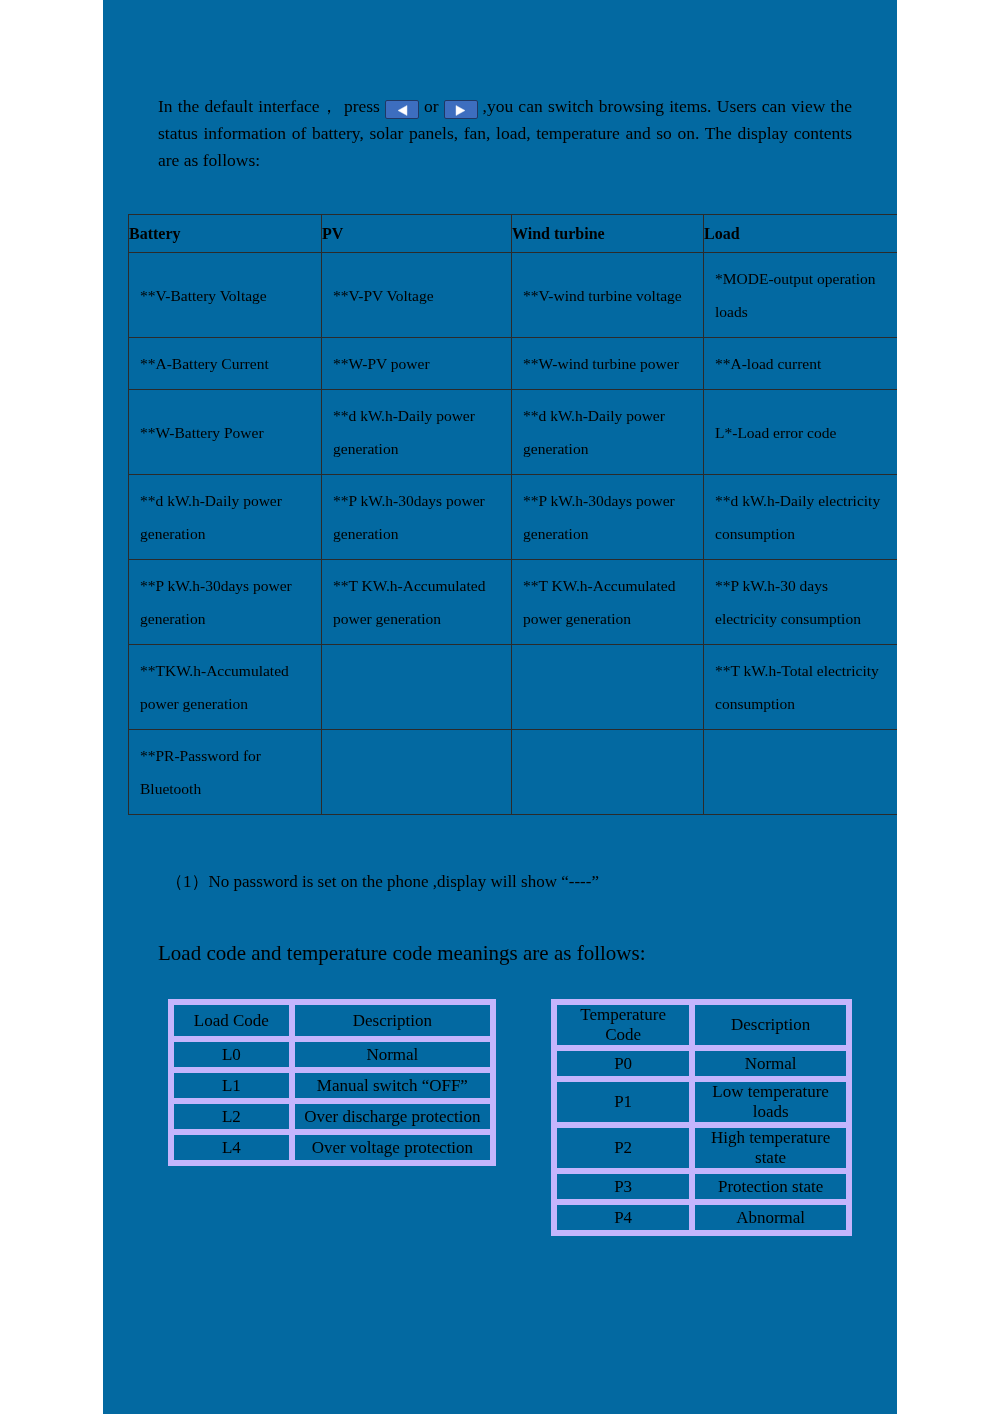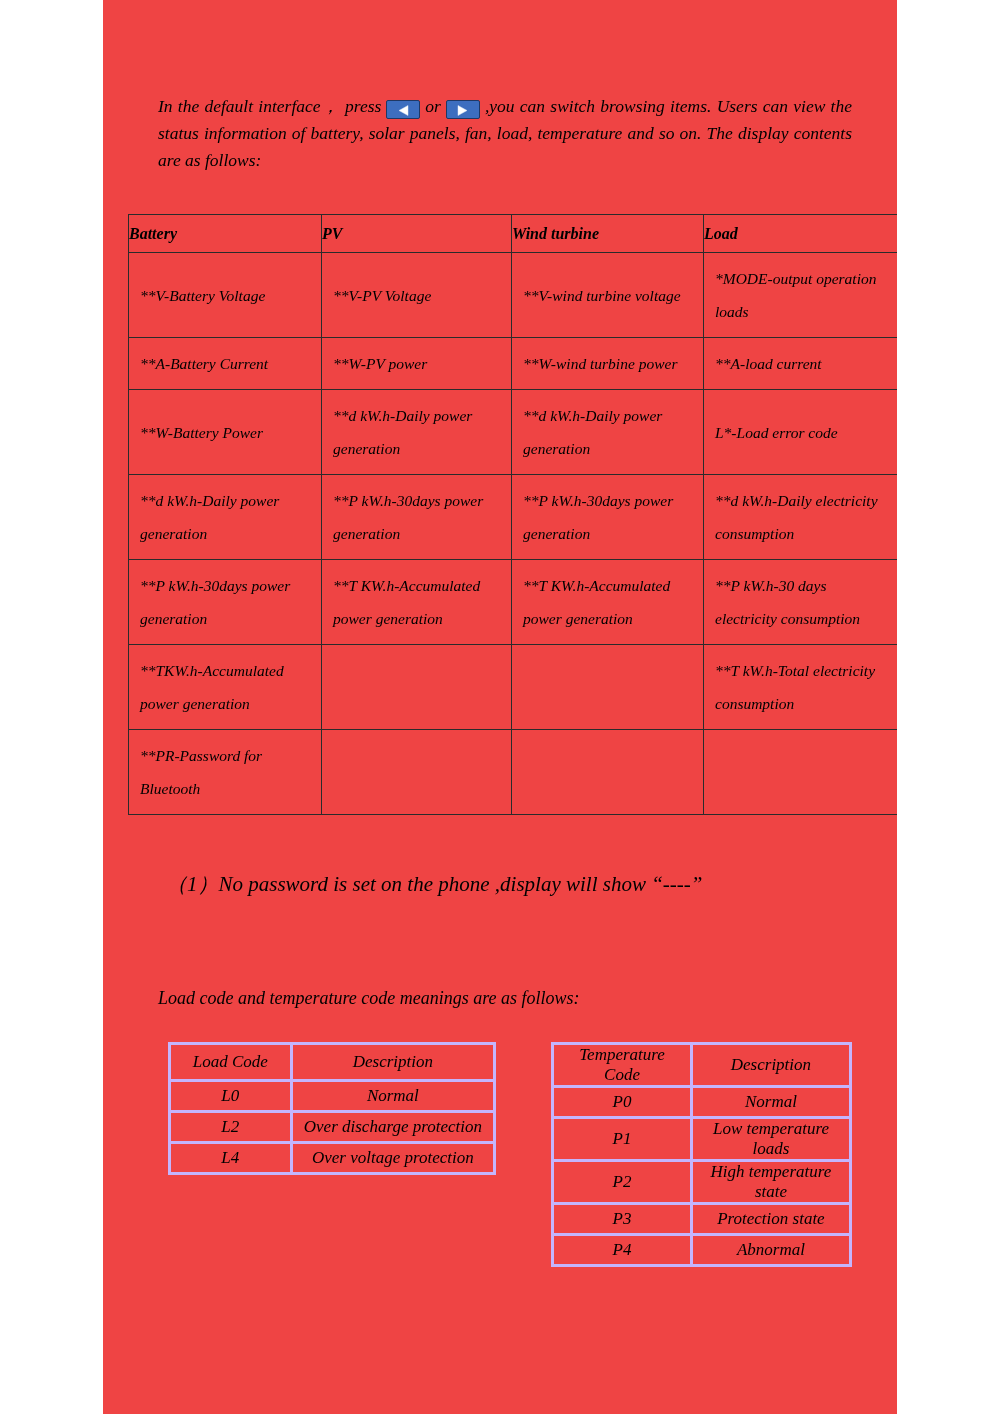--- a/index.html
+++ b/index.html
@@ -1,26 +1,25 @@
 <!DOCTYPE html>
 <html><head>
 <meta charset="utf-8">
 <style>
   * { margin: 0; padding: 0; box-sizing: border-box; }
   html, body { background: #ffffff; }
   .page {
     width: 794px;
     height: 1414px;
     margin: 0 auto;
-    background: #ef4444;
+    background: #0369a1;
     color: #000000;
     font-family: "Liberation Serif", serif;
     position: relative;
     overflow: hidden;
-    font-style: italic;
   }
   .content { padding: 93px 45px 0 55px; }
 
   .intro {
     font-size: 17.5px;
     line-height: 27px;
     text-align: justify;
   }
   .btn-icon {
     display: inline-block;
@@ -55,42 +54,42 @@
   }
   table.main td {
     padding: 9px 8px 9px 11px;
     line-height: 33px;
     text-align: left;
     word-wrap: break-word;
   }
 
   .note {
     margin: 55px 0 0 8px;
+    font-size: 17px;
+  }
+  .codes-intro {
+    margin-top: 48px;
     font-size: 21px;
-  }
-  .codes-intro {
-    margin-top: 90px;
-    font-size: 18px;
   }
 
   .small-tables {
     display: flex;
     margin: 33px 0 0 10px;
     gap: 55px;
     align-items: flex-start;
   }
   table.small {
     border-collapse: collapse;
     border: 2px solid #000;
     font-size: 17px;
     text-align: center;
     table-layout: fixed;
   }
   table.small th, table.small td {
-    border: 3px solid #c4b5fd;
+    border: 6px solid #c4b5fd;
     height: 31px;
     padding: 0 6px;
     font-weight: normal;
     vertical-align: middle;
   }
   table.small th { height: 37px; }
 </style>
 </head>
 <body>
 
@@ -189,20 +188,24 @@
             <th>Load Code</th>
             <th>Description</th>
           </tr>
         </thead>
         <tbody>
           <tr>
             <td>L0</td>
             <td>Normal</td>
           </tr>
           <tr>
+            <td>L1</td>
+            <td>Manual switch “OFF”</td>
+          </tr>
+          <tr>
             <td>L2</td>
             <td>Over discharge protection</td>
           </tr>
           <tr>
             <td>L4</td>
             <td>Over voltage protection</td>
           </tr>
         </tbody>
       </table>
 

